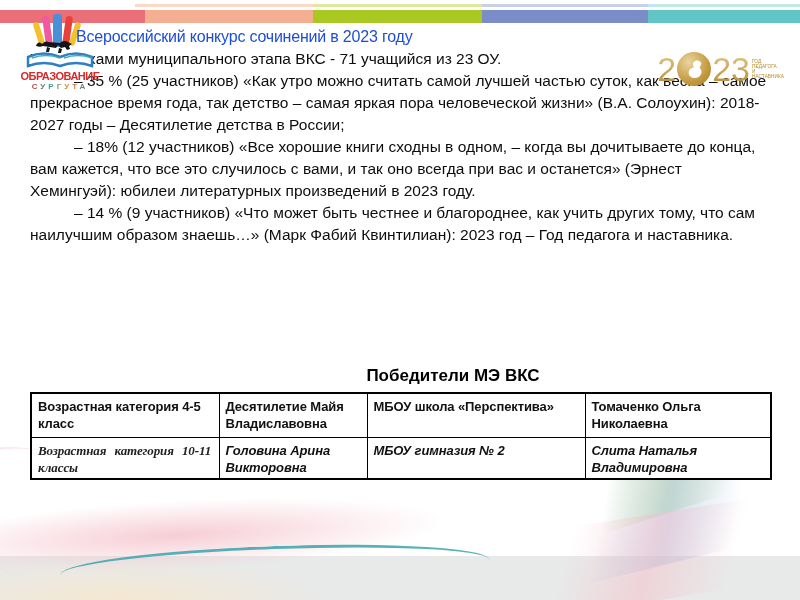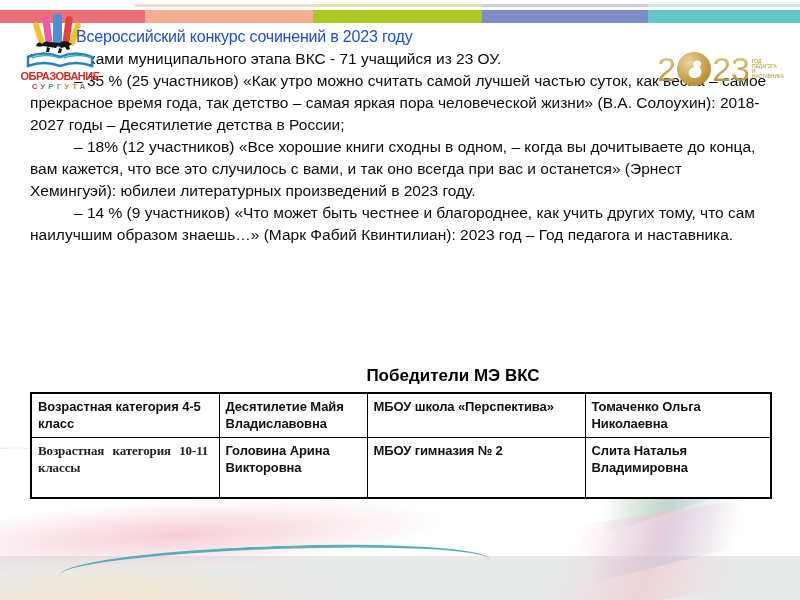--- a/index.html
+++ b/index.html
@@ -41,21 +41,21 @@
   .table-title{position:absolute;left:30px;top:366px;width:740px;text-align:center;text-indent:106px;
                font-size:17px;font-weight:bold;color:#000;z-index:2;}
 
   
   table.winners{position:absolute;left:30px;top:392px;width:740px;border-collapse:collapse;z-index:2;
                 table-layout:fixed;background:transparent;}
   table.winners td{border:1.5px solid #000;vertical-align:top;padding:4px 5px 2px 6px;
                    font-size:13px;font-weight:bold;line-height:17px;letter-spacing:-0.1px;background:#fff;}
   table.winners tr{height:43px;}
   table.winners tr:first-child{height:44px;}
-  table.winners tr:last-child{height:61px;}
+  table.winners tr:last-child{height:41px;font-style:italic;}
   table.winners{border:2px solid #000;}
   td.serif-cell{font-family:"Liberation Serif",serif;font-weight:400;font-size:15px;word-spacing:5px;
                 background:transparent !important;color:#222;}
 
   
   .decor{position:absolute;z-index:0;pointer-events:none;}
   .footer-gray{left:0;top:556px;width:800px;height:44px;background:#e8e9e9;}
   .swirl-pink-band{left:-40px;top:500px;width:480px;height:68px;transform:rotate(-3deg);
       background:radial-gradient(ellipse at 45% 50%,rgba(244,193,203,.8),rgba(244,193,203,0) 72%);}
   .swirl-pink-arc{left:-70px;top:455px;width:240px;height:130px;border-radius:50%;

